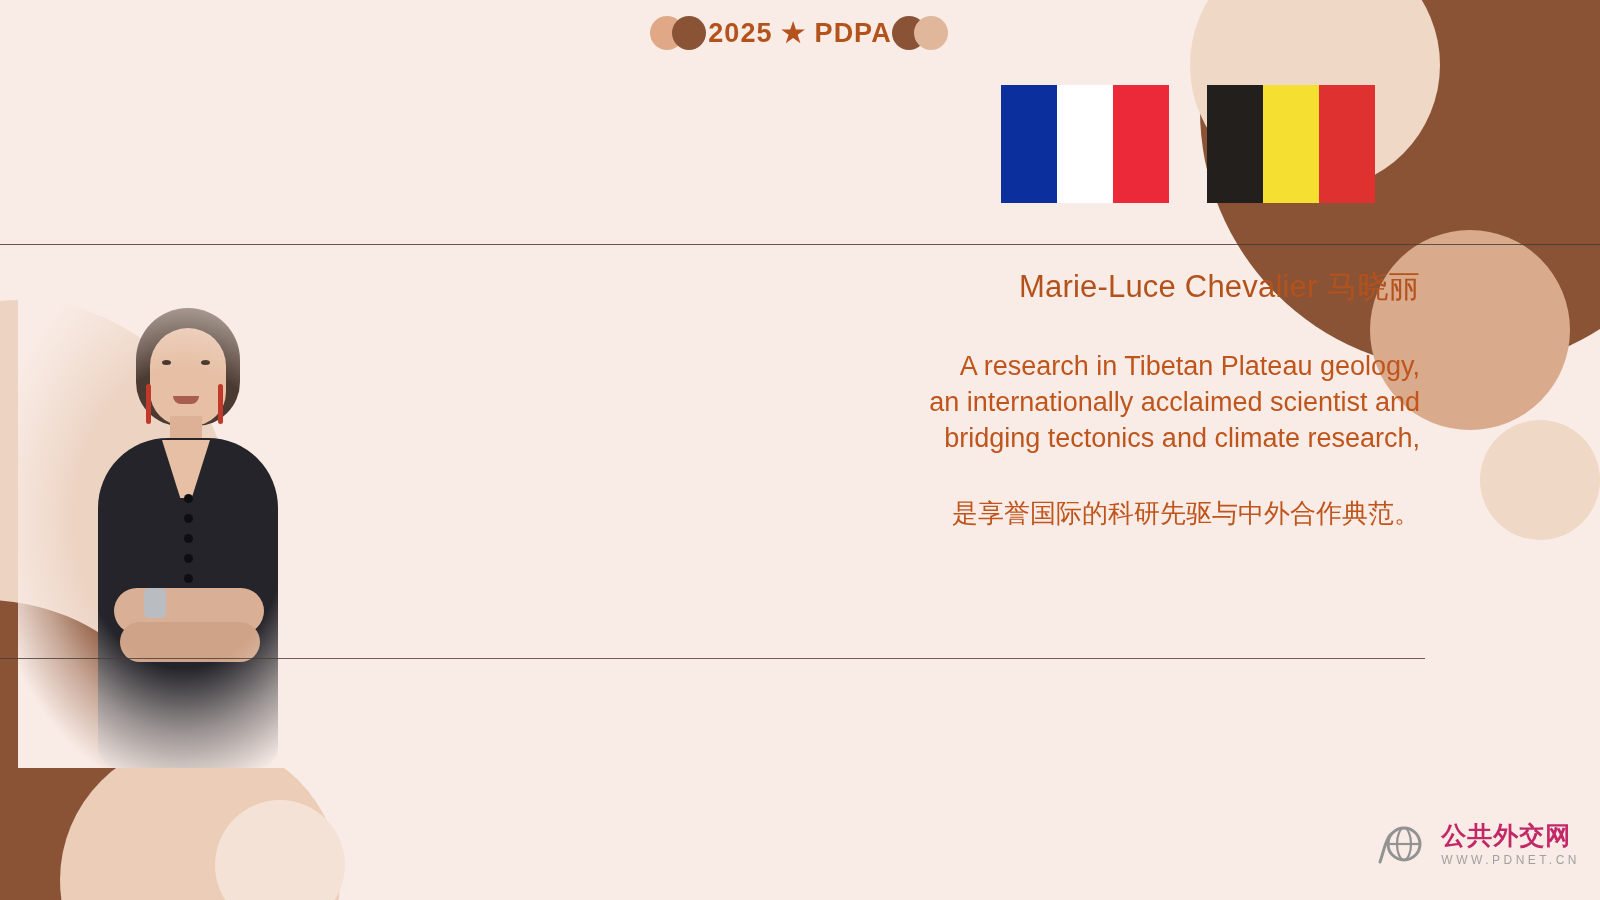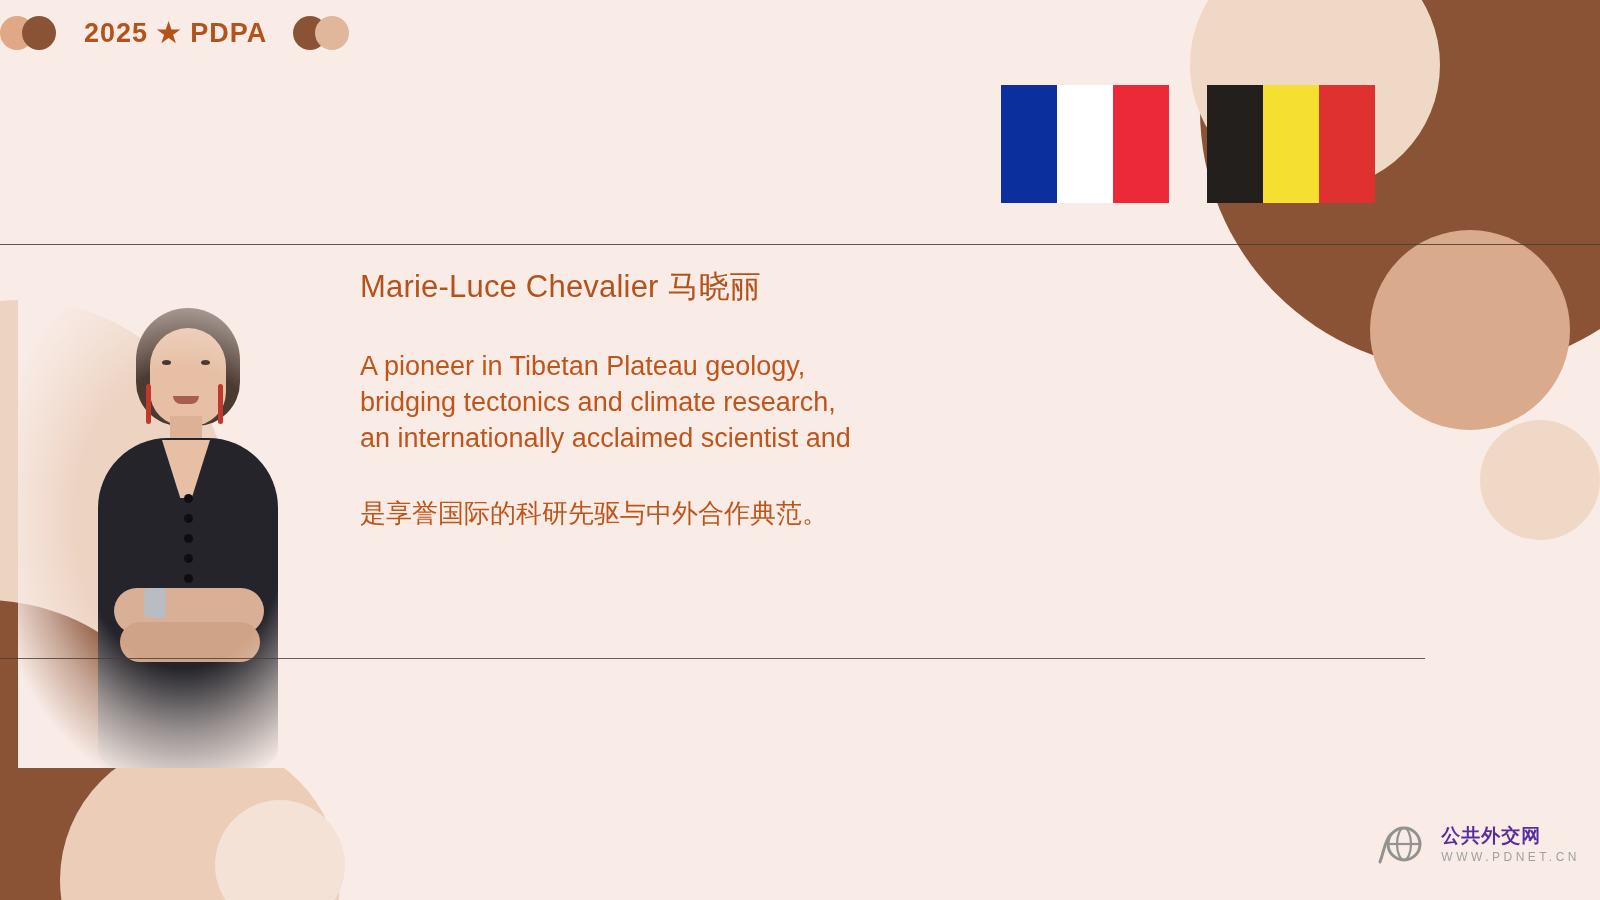--- a/index.html
+++ b/index.html
@@ -89,22 +89,22 @@
     left: 0; top: 0;
     width: 1600px;
     height: 245px;
   }
   .brand {
     position: absolute;
     left: 0;
     top: 16px;
     width: 1600px;
     display: flex;
+    justify-content: center;
     align-items: center;
-    gap: 26px;
   }
   .brand-dots {
     position: relative;
     width: 58px;
     height: 34px;
   }
   .brand-dots .d {
     position: absolute;
     top: 0;
     width: 34px;
@@ -301,21 +301,21 @@
     border-radius: 50%;
     background: #0e0e12;
   }
 
   
   .content {
     position: absolute;
     left: 360px;
     top: 248px;
     width: 1060px;
-    text-align: left;
+    text-align: right;
     color: #b4521c;
   }
   .person-name {
     font-size: 31px;
     color: #b4521c;
     margin-top: 18px;
     margin-bottom: 0;
     font-weight: normal;
     letter-spacing: .2px;
   }
@@ -347,23 +347,23 @@
     width: 54px;
     height: 54px;
     position: relative;
   }
   .wm-text {
     display: flex;
     flex-direction: column;
     line-height: 1.05;
   }
   .wm-title {
-    font-size: 19px;
+    font-size: 25px;
     font-weight: bold;
-    color: #4c1d95;
+    color: #be185d;
     letter-spacing: 1px;
     font-family: Liberation Serif, serif;
   }
   .wm-sub {
     font-size: 12px;
     color: #9a9a9a;
     letter-spacing: 3.5px;
     margin-top: 5px;
   }
 </style>
@@ -436,23 +436,23 @@
       <div class="p-watch"></div>
     </div>
     <div class="fade" style="background:
       radial-gradient(ellipse 62% 60% at 50% 48%, rgba(20,18,17,0) 0%, rgba(20,18,17,0) 52%, rgba(249,236,230,0.55) 74%, rgba(249,236,230,1) 96%);"></div>
   </div>
 
   <div class="content">
     <div class="person-name">Marie-Luce Chevalier 马晓丽</div>
 
     <div class="tagline-en">
-      <div>A pioneer in Tibetan Plateau geology,</div>
+      <div>A research in Tibetan Plateau geology,</div>
+      <div>an internationally acclaimed scientist and</div>
       <div>bridging tectonics and climate research,</div>
-      <div>an internationally acclaimed scientist and</div>
     </div>
 
     <div class="tagline-cn">
       <div>是享誉国际的科研先驱与中外合作典范。</div>
     </div>
   </div>
 
   <div class="rule-bottom"></div>
 
   <div class="watermark">

